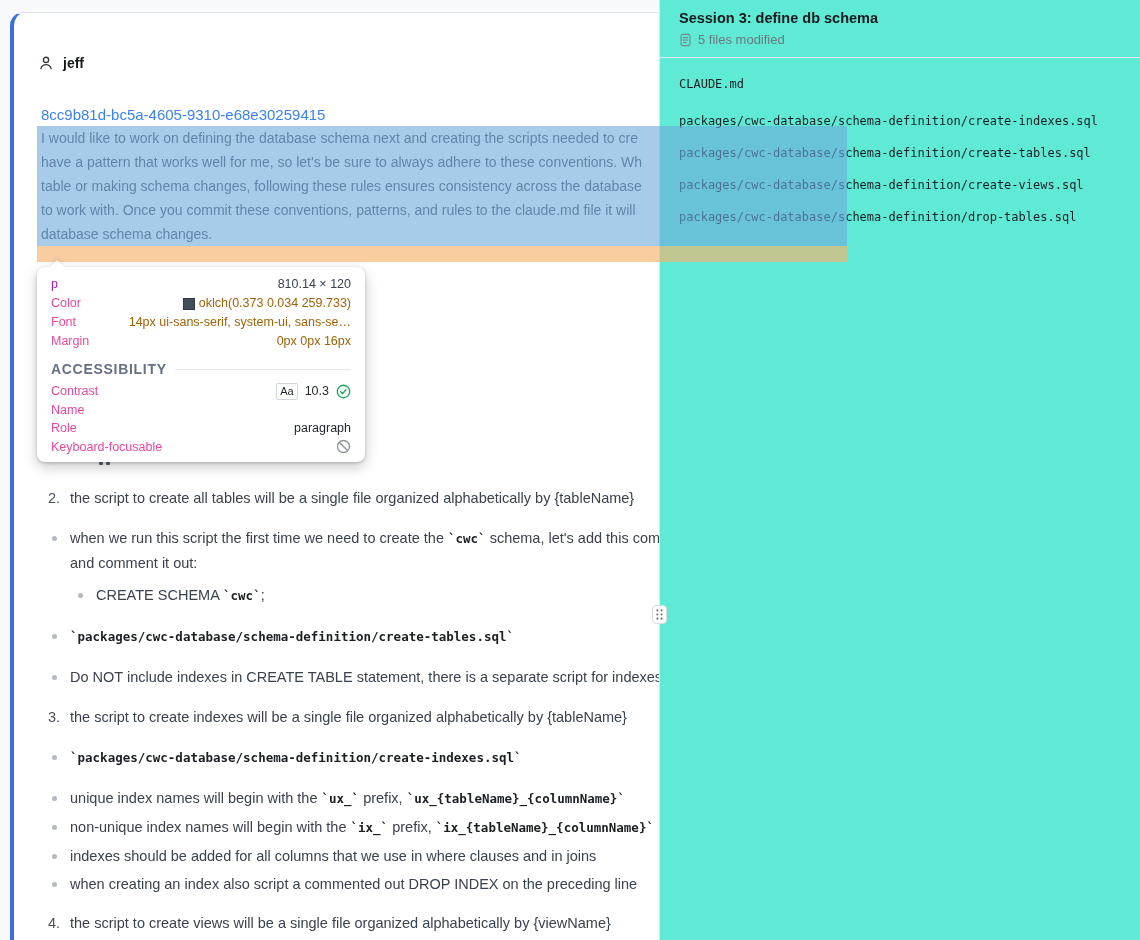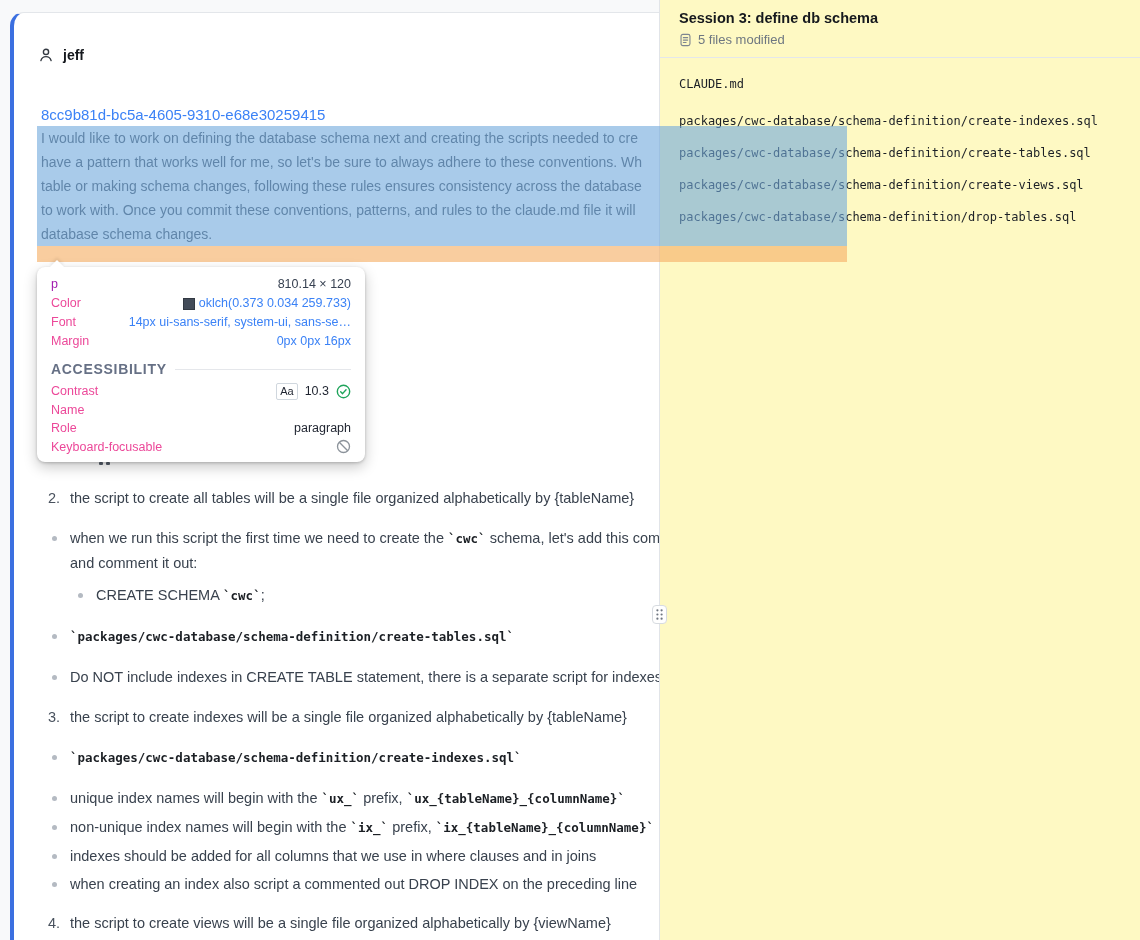--- a/index.html
+++ b/index.html
@@ -1,21 +1,21 @@
 <!DOCTYPE html>
 <html><head>
 <meta charset="utf-8">
 <style>
   html,body{margin:0;padding:0}
   .stage{position:relative;width:1140px;height:940px;overflow:hidden;background:#f8f9fa;
          font-family:"Liberation Sans",sans-serif;-webkit-font-smoothing:antialiased}
   
   .card{position:absolute;left:10px;top:12px;width:1126px;height:932px;background:#ffffff;
         border-left:4px solid #3b6fe0;border-top:1px solid #e3e6ea;border-radius:14px 0 0 0}
-  .author-row{position:absolute;left:24px;top:34px;display:flex;align-items:center;gap:9px}
+  .author-row{position:absolute;left:24px;top:42px;display:flex;align-items:center;gap:9px}
   .author-name{font-size:14px;font-weight:bold;color:#15181d}
   .msg-id{position:absolute;left:27px;top:93px;font-size:15px;color:#3b82f6}
   .paragraph{position:absolute;left:27px;top:113px;width:621px;overflow:hidden}
   .pline{white-space:nowrap;font-size:14px;line-height:24px;color:#49525f}
   .frag{position:absolute;width:4px;height:3px;background:#565f6b;border-radius:1px}
   
   .mdlist{position:absolute;left:34px;top:473px;width:616px;overflow:hidden}
   .li{display:flex;margin-bottom:16px}
   .li.nested{margin-left:26px}
   .mdlist .li:nth-child(2){margin-bottom:8px}
@@ -32,30 +32,30 @@
   
   .tooltip{position:absolute;left:37px;top:267px;width:300px;background:#fff;border-radius:8px;z-index:60;
            padding:8px 14px 6px;box-shadow:0 1px 3px rgba(0,0,0,.2),0 5px 14px rgba(0,0,0,.22);
            font-size:12.5px;color:#1f2430}
   .tooltip::before{content:"";position:absolute;top:-5px;left:15px;width:10px;height:10px;background:#fff;
            transform:rotate(45deg);box-shadow:-2px -2px 3px rgba(0,0,0,.07)}
   .trow{display:flex;justify-content:space-between;align-items:center;line-height:19px}
   .tag{color:#a21caf}
   .dims{color:#374151}
   .tlabel{color:#ec4899;white-space:nowrap;margin-right:8px}
-  .tvalue{color:#3b82f6;display:flex;align-items:center;gap:4px;white-space:nowrap}
+  .tvalue{color:#a16207;display:flex;align-items:center;gap:4px;white-space:nowrap}
   .swatch{display:inline-block;width:10px;height:10px;border:1px solid rgba(0,0,0,.25)}
   .tsec{display:flex;align-items:center;gap:8px;margin:10px 0 5px;color:#667085;
         font-size:14px;font-weight:bold;letter-spacing:.7px}
   .tsec::after{content:"";flex:1;height:1px;background:#e5e7eb}
   .arow{display:flex;justify-content:space-between;align-items:center;line-height:18.5px}
   .aval{display:flex;align-items:center;gap:7px}
   .aa-badge{border:1px solid #d0d7de;border-radius:2px;padding:0 3px;font-size:11px;line-height:15px;color:#1f2430}
   
-  .panel{position:absolute;left:659px;top:0;width:481px;height:940px;background:#fef9c3;
+  .panel{position:absolute;left:659px;top:0;width:481px;height:940px;background:#5eead4;
          border-left:1px solid #e1e4e8;z-index:10}
   .panel-header{padding:9px 19px 10px;border-bottom:1px solid #e4e7eb}
   .panel-title{font-size:14.5px;font-weight:bold;color:#15181d;line-height:18px}
   .panel-sub{display:flex;align-items:center;gap:6px;margin-top:5px;font-size:13px;color:#6e7781}
   .files{padding:20px 19px 0}
   .frow{font-family:"DejaVu Sans Mono",monospace;font-size:12px;line-height:13px;color:#1c2026;
         margin-bottom:19px;white-space:nowrap;cursor:pointer}
   .files .frow:first-child{margin-bottom:24px}
   
   .handle{position:absolute;left:652px;top:605px;width:15px;height:19px;background:#fff;

